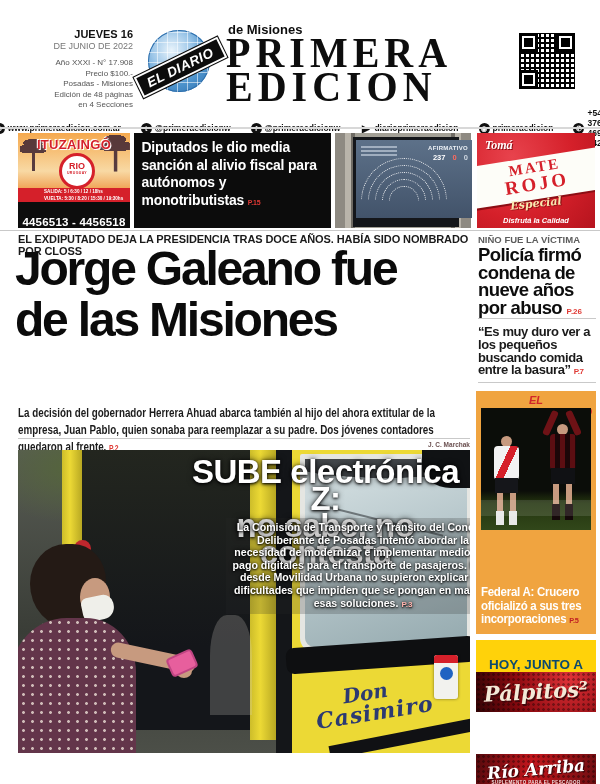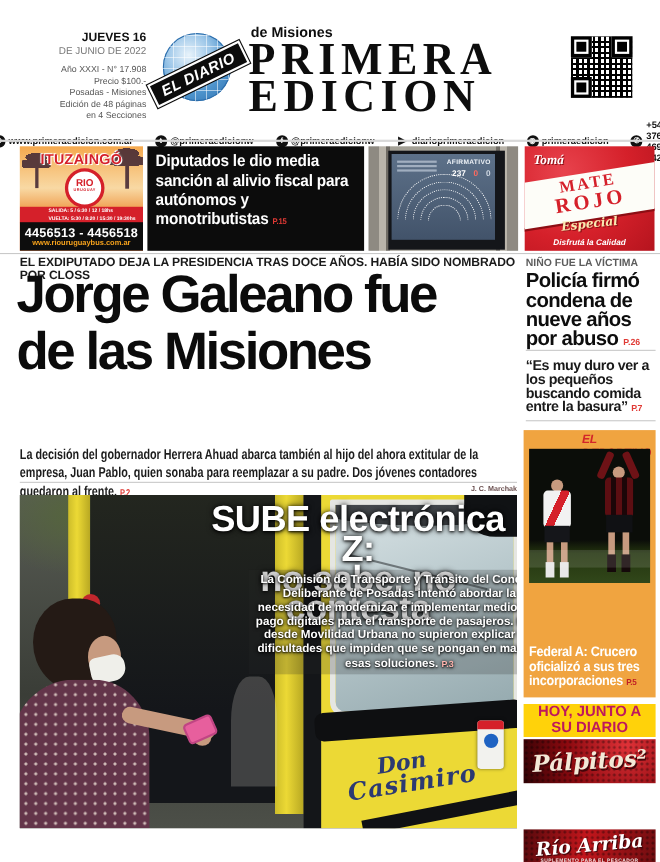--- a/index.html
+++ b/index.html
@@ -43,29 +43,29 @@
   .riocirc .r1{font-size:9px;font-weight:900;color:#d5202a;line-height:10px;margin-top:5px;}
   .riocirc .r2{font-size:3.5px;font-weight:bold;color:#d5202a;letter-spacing:.4px;}
   .palm{width:26px;height:34px;background:
      radial-gradient(10px 4px at 50% 6px,#472c36 98%,transparent),
      radial-gradient(12px 4px at 30% 12px,#472c36 98%,transparent),
      radial-gradient(12px 4px at 70% 12px,#472c36 98%,transparent),
      linear-gradient(#472c36,#472c36) 50% 100%/3px 24px no-repeat;opacity:.9;}
   .itu-strip{background:#d5202a;color:#fff;font-size:4.6px;font-weight:bold;line-height:6.5px;padding:1px 2px 1px 26px;}
   .itu-bus{width:22px;height:11px;background:#2a3340;border-radius:2px;box-shadow:inset 0 2px 0 #9fb3c8;}
   .itu-black{background:#0d0d0d;color:#fff;text-align:center;}
-  .itu-phones{font-size:11.5px;font-weight:900;letter-spacing:.2px;padding-top:4px;}
+  .itu-phones{font-size:11.5px;font-weight:900;letter-spacing:.2px;padding-top:14px;}
   .itu-web{font-size:6.8px;font-weight:bold;color:#f6a21c;}
   .blackbox{width:197px;height:95px;background:#0c0c0c;color:#fff;}
   .blackbox .h{font-size:15px;line-height:17.5px;font-weight:800;letter-spacing:-.2px;width:201px;
     transform:scaleX(.93);transform-origin:top left;padding:5px 0 0 8px;}
   .blackbox .ref{font-size:7.5px;font-weight:bold;color:#e03a35;}
   .congress{width:136px;height:95px;background:linear-gradient(90deg,#8e8a82 0 10px,#b9b4aa 10px 16px,#6f6b64 16px 20px,#a3a096 20px 116px,#6f6b64 116px 120px,#b9b4aa 120px 126px,#8e8a82 126px 136px);}
   .screen{position:absolute;left:18px;top:4px;width:100px;height:84px;background:#14161a;padding:3px;}
-  .screen-in{position:relative;width:94px;height:78px;background:linear-gradient(180deg,#5d7189,#42536a);overflow:hidden;}
+  .screen-in{position:relative;width:116px;height:78px;background:linear-gradient(180deg,#5d7189,#42536a);overflow:hidden;}
   .afir{position:absolute;right:4px;top:5px;font-size:6px;font-weight:bold;color:#eef3f8;letter-spacing:.3px;}
   .votes{position:absolute;right:4px;top:13px;font-size:7.5px;font-weight:900;color:#fff;}
   .votes .v2{color:#ff6a5e;margin:0 5px;}
   .votes .v3{color:#cfd8e2;}
   .minitext{position:absolute;left:5px;top:6px;width:36px;}
   .minitext i{display:block;height:2px;background:rgba(220,230,240,.55);margin-bottom:2px;}
   .arc{position:absolute;border:1px dotted rgba(255,255,255,.9);border-radius:50%;clip-path:inset(0 0 52% 0);}
   .ad-mate{width:118px;height:95px;background:radial-gradient(circle at 30% 25%,#e8434d,#d5202a 55%,#b5141e);overflow:hidden;}
   .mate-toma{font-family:"Liberation Serif",serif;font-style:italic;font-weight:bold;color:#fff;font-size:12px;text-shadow:1px 1px 0 #8c0e14;}
   .ribbon{position:absolute;left:-8px;top:24px;width:134px;height:42px;background:#fdfdf8;transform:rotate(-9deg);
@@ -110,21 +110,21 @@
   .rc-h{font-size:18.5px;line-height:17.5px;font-weight:800;color:#0d0d0d;letter-spacing:-.6px;}
   .rc-h .ref{font-size:8px;letter-spacing:0;}
   .rc-q{font-size:13px;line-height:12.8px;font-weight:800;color:#1a1a1a;letter-spacing:-.4px;}
   .rc-q .ref{font-size:8px;}
   .dep{background:#f0a440;}
   .dep-label{font-size:11px;font-weight:900;font-style:italic;color:#d3262a;letter-spacing:-.2px;margin-left:48px;}
   .dep-photo{position:relative;background:linear-gradient(180deg,#0b0d09 68%,#24350f 78%,#31471a);overflow:hidden;}
   .dep-h{font-size:19px;line-height:19px;font-weight:900;color:#fff;letter-spacing:-.4px;}
   .dep-h .ref,.dep-s .ref{color:#c02025;font-size:8px;}
   .dep-s{font-size:12.5px;line-height:13.5px;font-weight:900;color:#fff;letter-spacing:-.3px;width:117px;transform:scaleX(.92);transform-origin:top left;}
-  .banner{background:#ffd20a;color:#be185d;text-align:center;font-weight:900;font-size:13.5px;line-height:14px;padding-top:0;}
+  .banner{background:#ffd20a;color:#0c4a6e;text-align:center;font-weight:900;font-size:13.5px;line-height:14px;padding-top:18px;}
   .supp{overflow:hidden;position:relative;text-align:center;}
   .supp.p1{background:radial-gradient(circle at 78% 15%,#e03238,#8c090f 55%,#320305);}
   .supp.p2{background:linear-gradient(100deg,#55090c,#c3161c 45%,#6e0d10);}
   .dots{position:absolute;inset:0;background-image:radial-gradient(circle,rgba(0,0,0,.35) 1px,transparent 1.6px);background-size:5px 5px;}
   .palp{position:relative;font-family:"DejaVu Serif",serif;font-style:italic;font-weight:bold;font-size:21px;color:#f3e9d7;
     text-shadow:1px 2px 0 #40060a;transform:rotate(-3deg);margin-top:7px;}
   .rio{position:relative;font-family:"DejaVu Serif",serif;font-style:italic;font-weight:bold;font-size:17px;color:#fff;
     text-shadow:1px 1px 0 #40060a;transform:rotate(-5deg);margin-top:5px;}
   .rio-sub{position:relative;font-size:4.5px;color:#f3dede;letter-spacing:.4px;font-weight:bold;margin-top:1px;}
   .skin{background:#c79a7f;}

